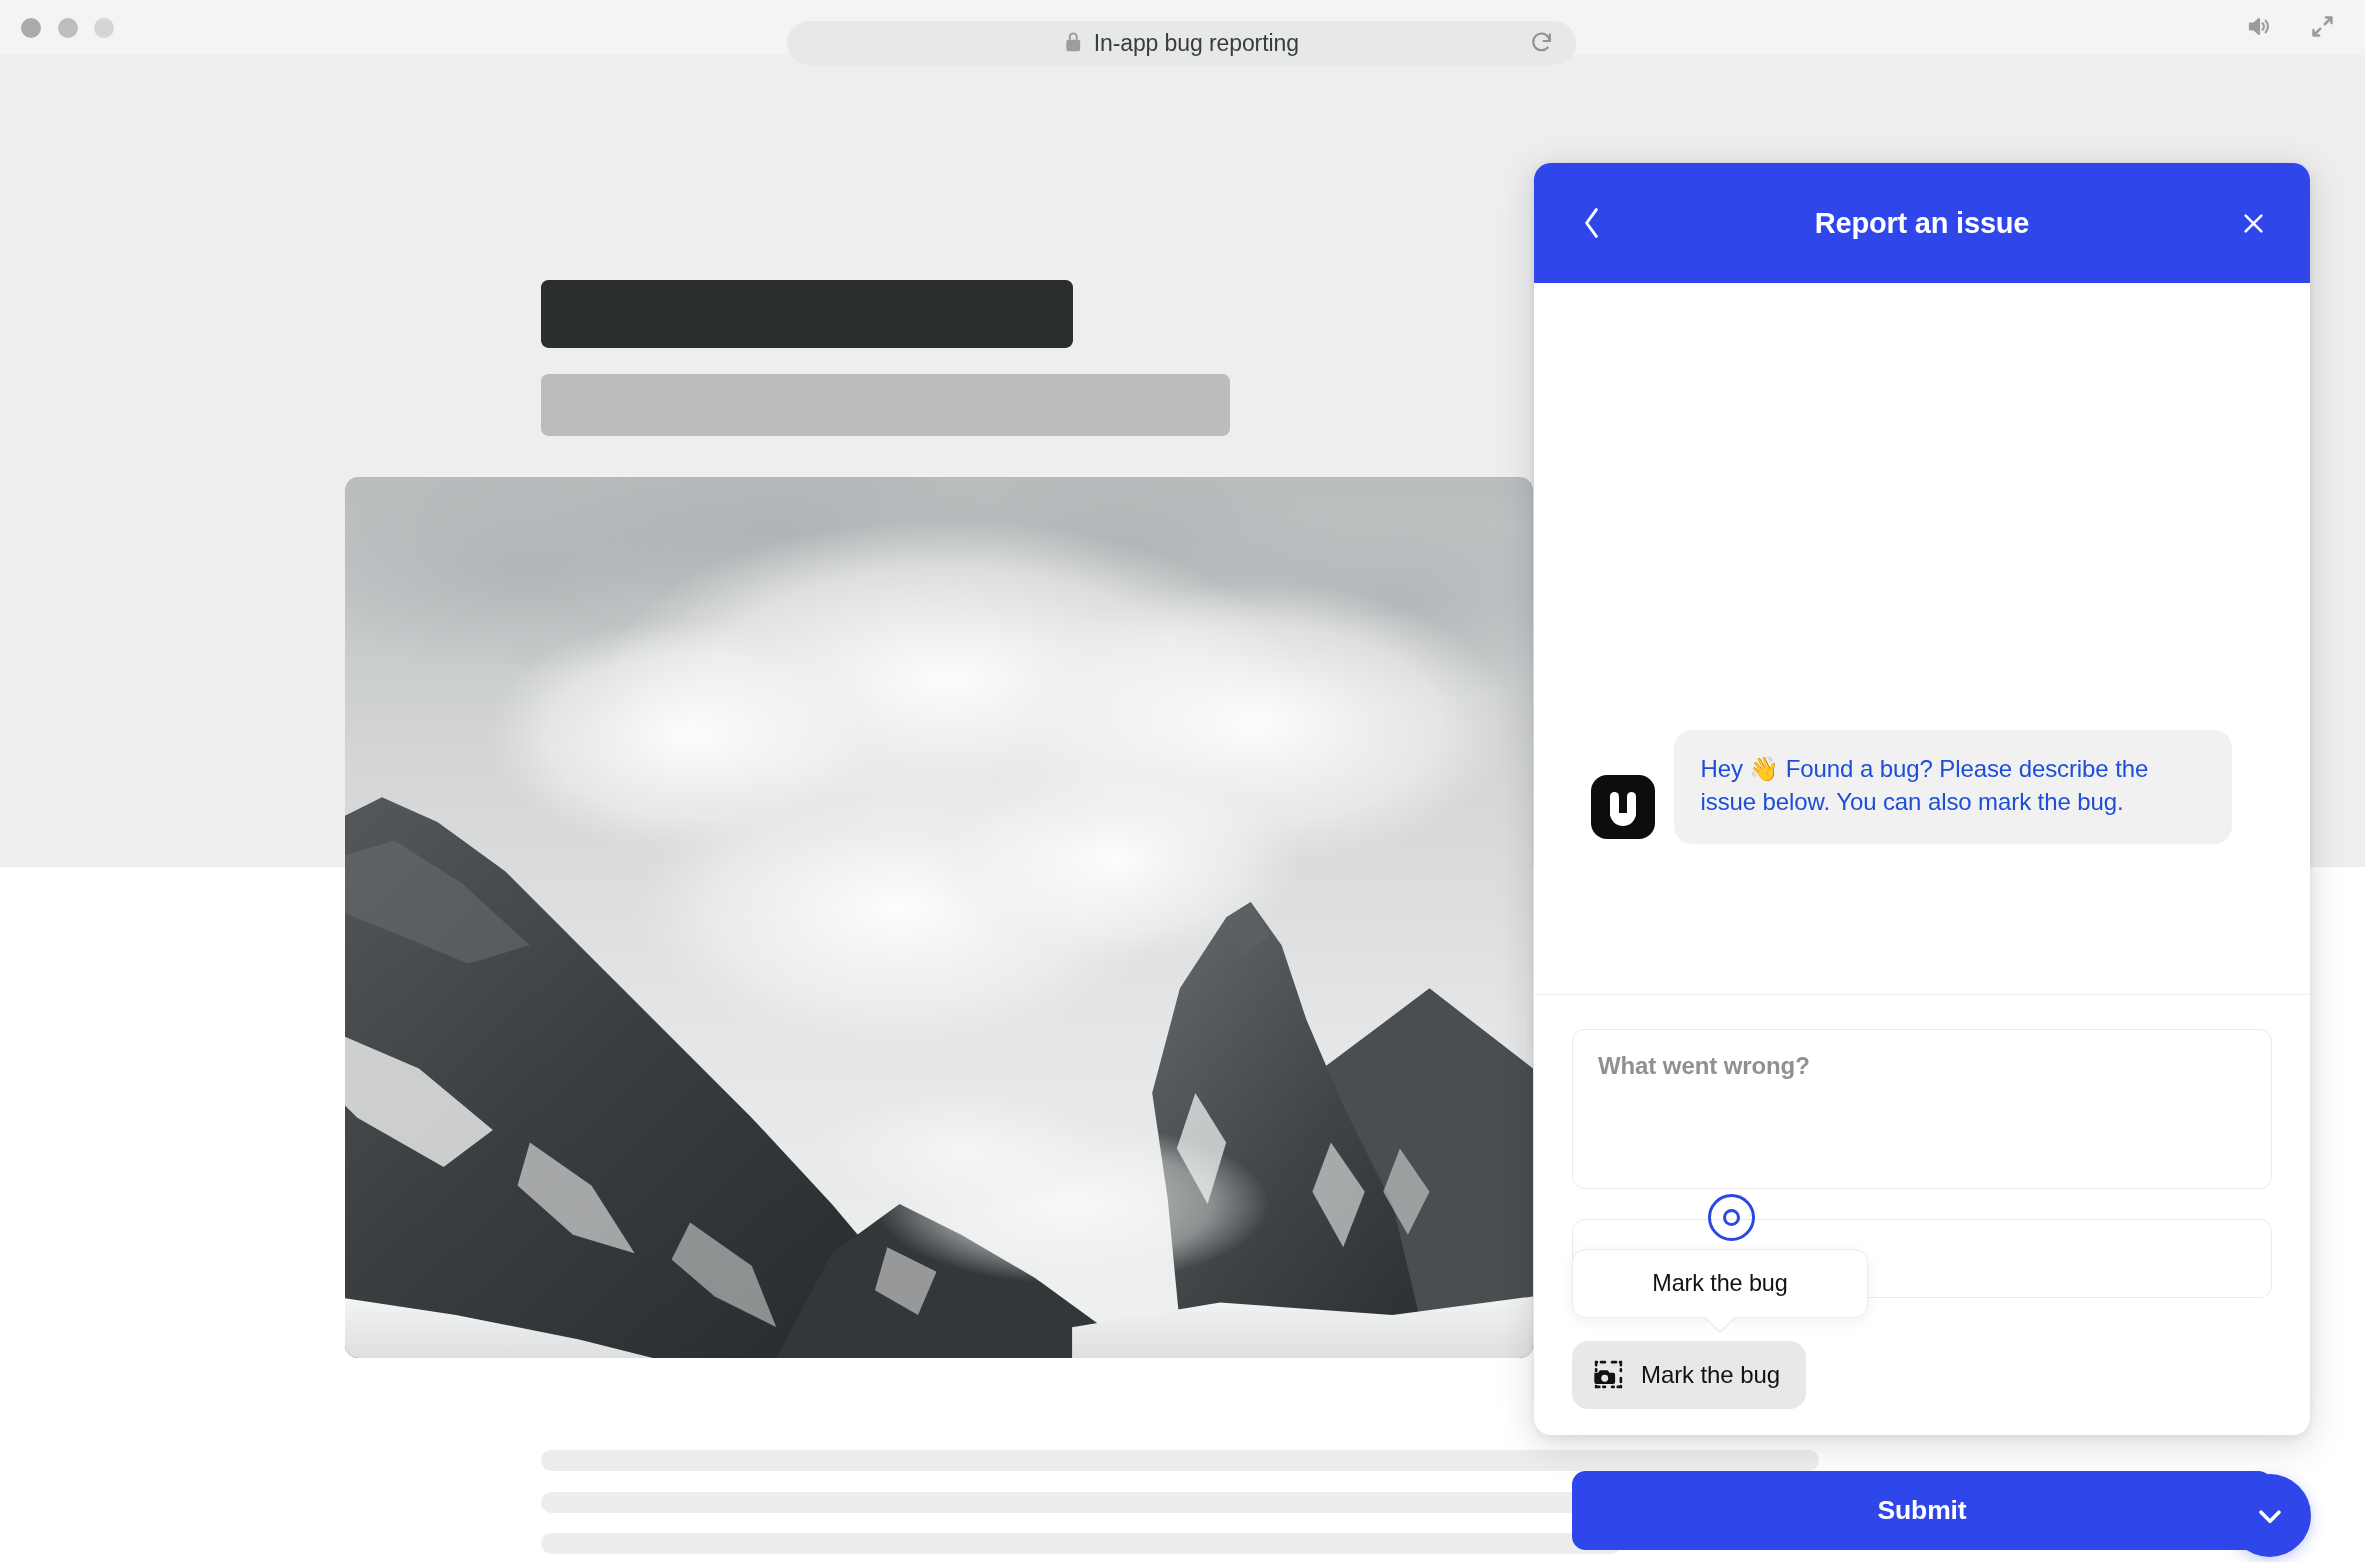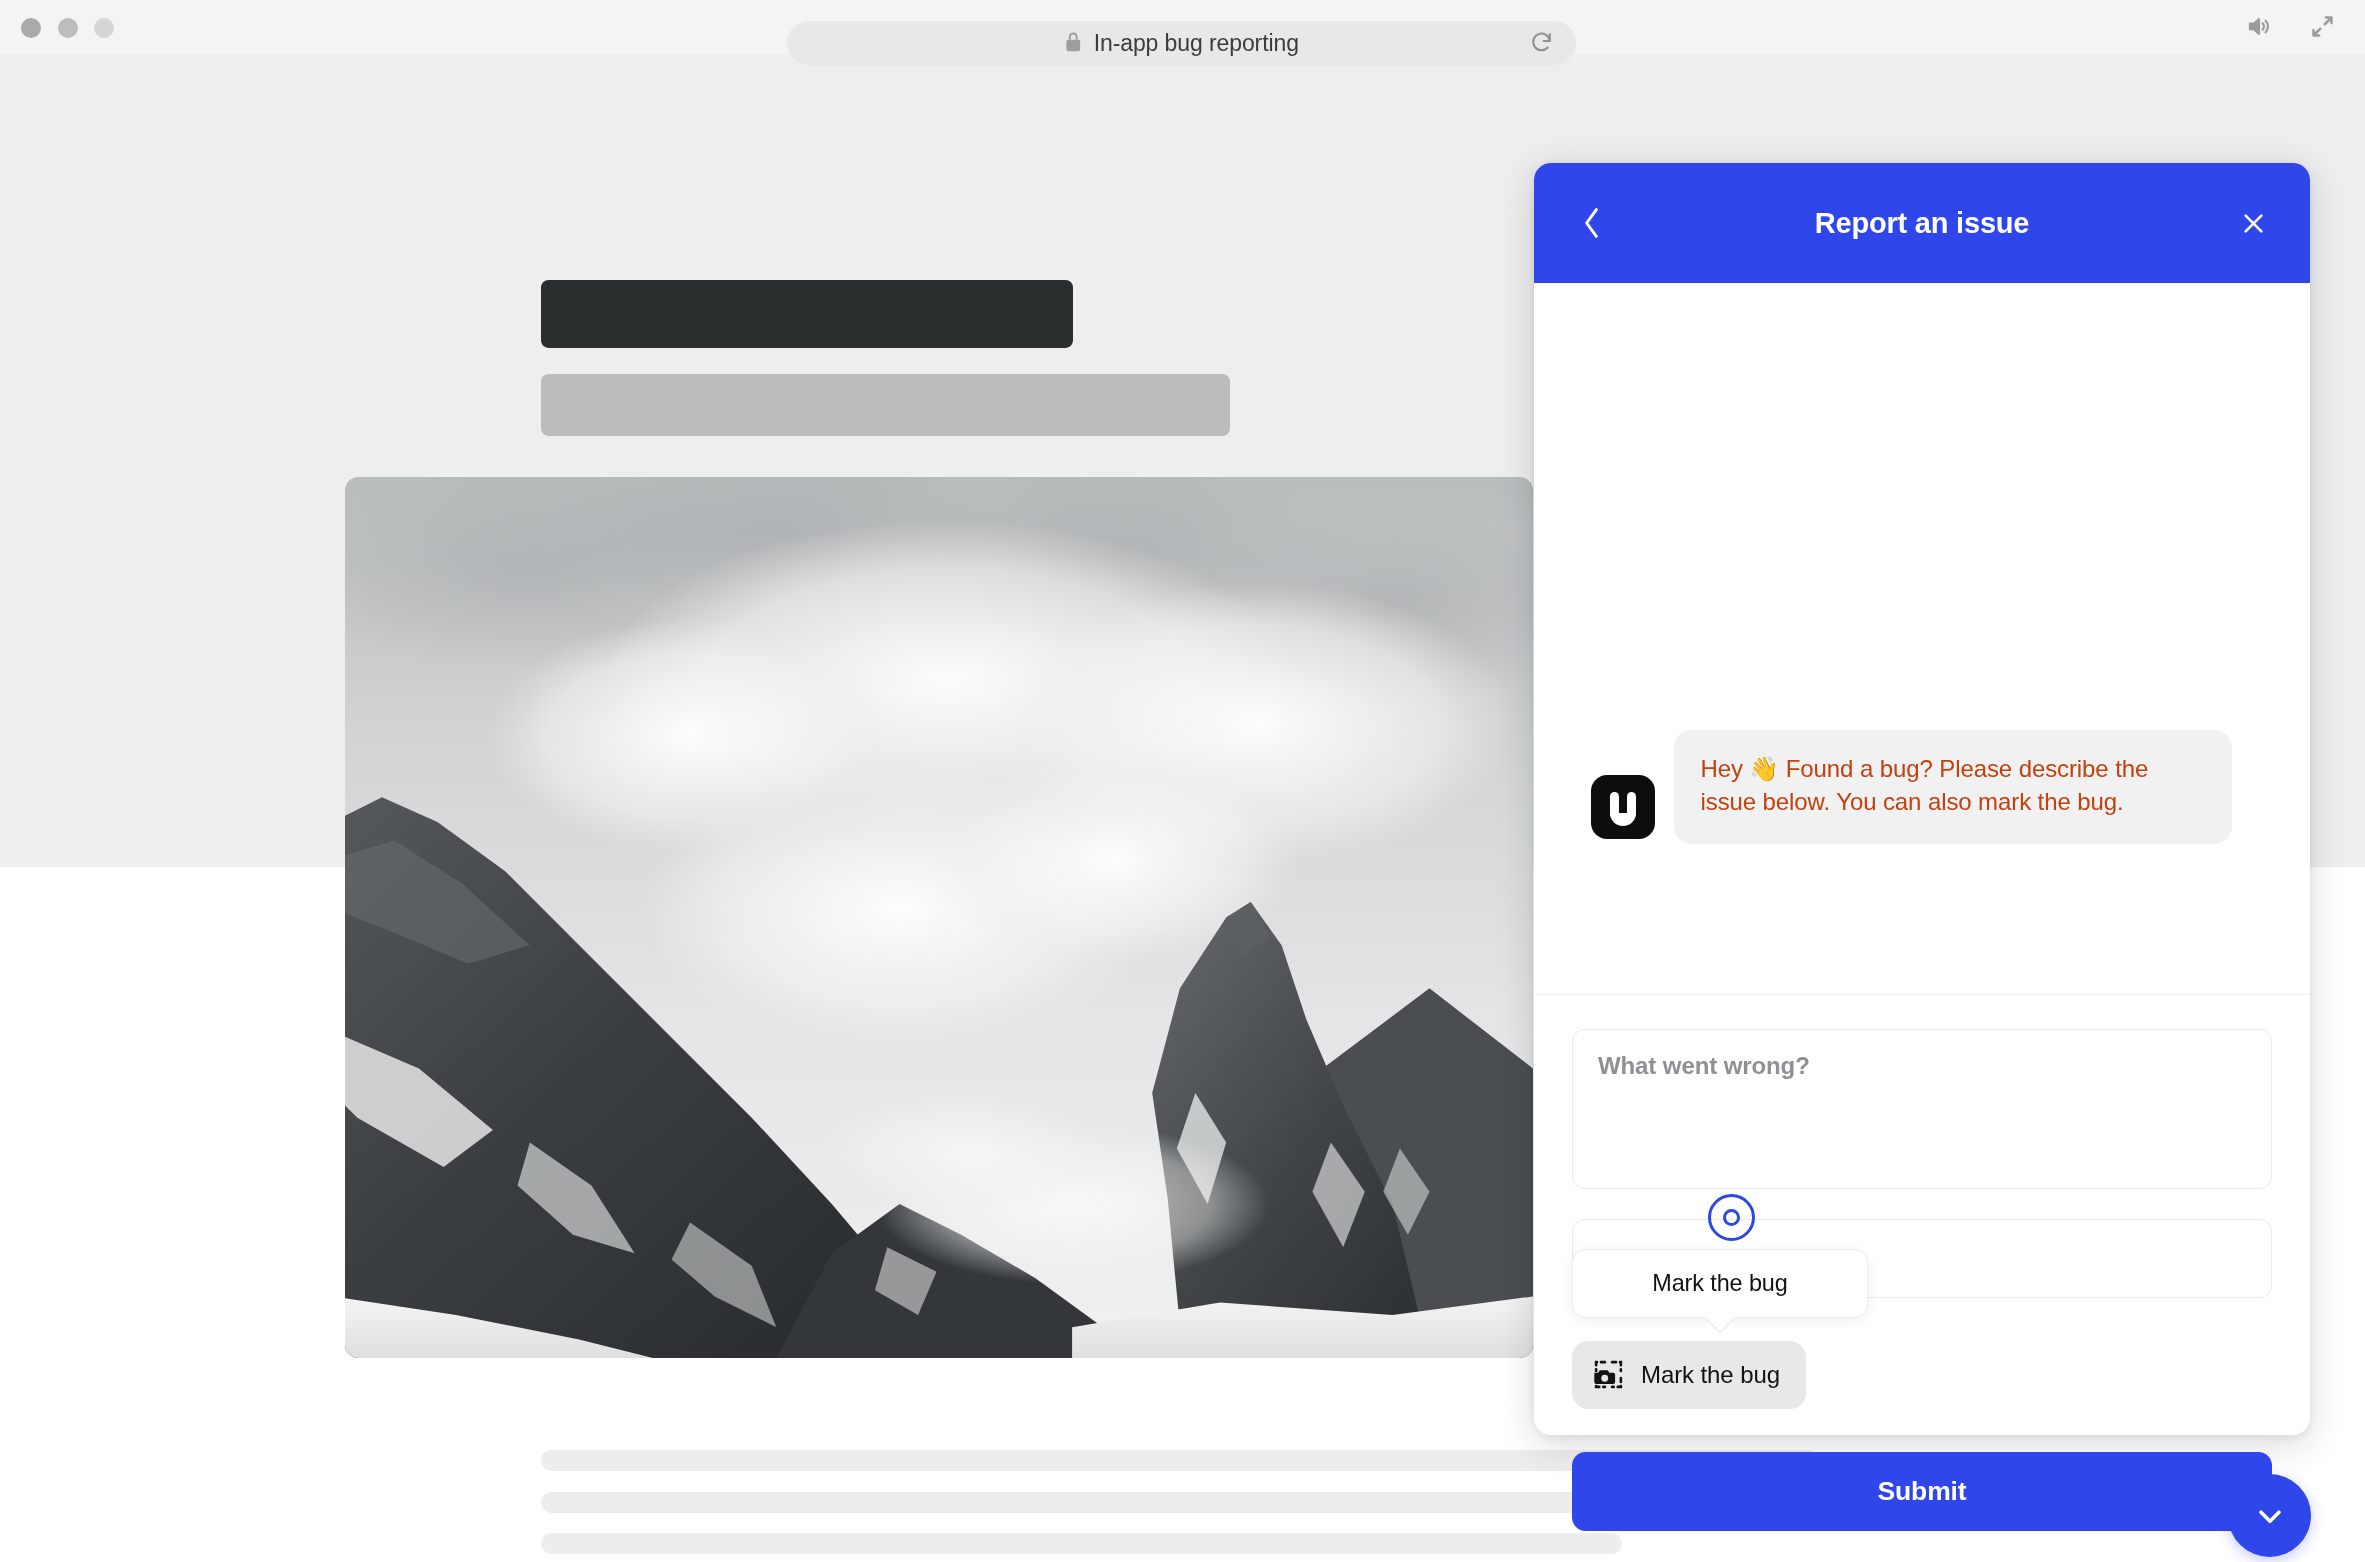--- a/index.html
+++ b/index.html
@@ -217,21 +217,21 @@
     border-radius: 0 0 15px 15px;
     left: 19px; bottom: 13px;
   }
   .bubble {
     max-width: 558px;
     background: #f1f1f2;
     border-radius: 18px;
     padding: 23.4px 27px 25px 27px;
     font-size: 24px;
     line-height: 1.37;
-    color: #c2410c;
+    color: #1d4ed8;
     letter-spacing: -0.1px;
   }
 
   .widget-form {
     position: relative;
     padding: 34px 38px 0 38px;
     background: #ffffff;
   }
   .field {
     width: 700px;
@@ -306,21 +306,21 @@
     background: #ececee;
   }
   .tooltip:after {
     bottom: -10px;
     background: #ffffff;
   }
 
   .submit-btn {
     position: absolute;
     left: 38px;
-    top: 457px;
+    top: 476px;
     width: 700px;
     height: 79px;
     background: #2f46eb;
     border: none;
     border-radius: 13.6px;
     color: #ffffff;
     font-size: 26.5px;
     font-weight: bold;
     font-family: "Liberation Sans", sans-serif;
     letter-spacing: -0.1px;

